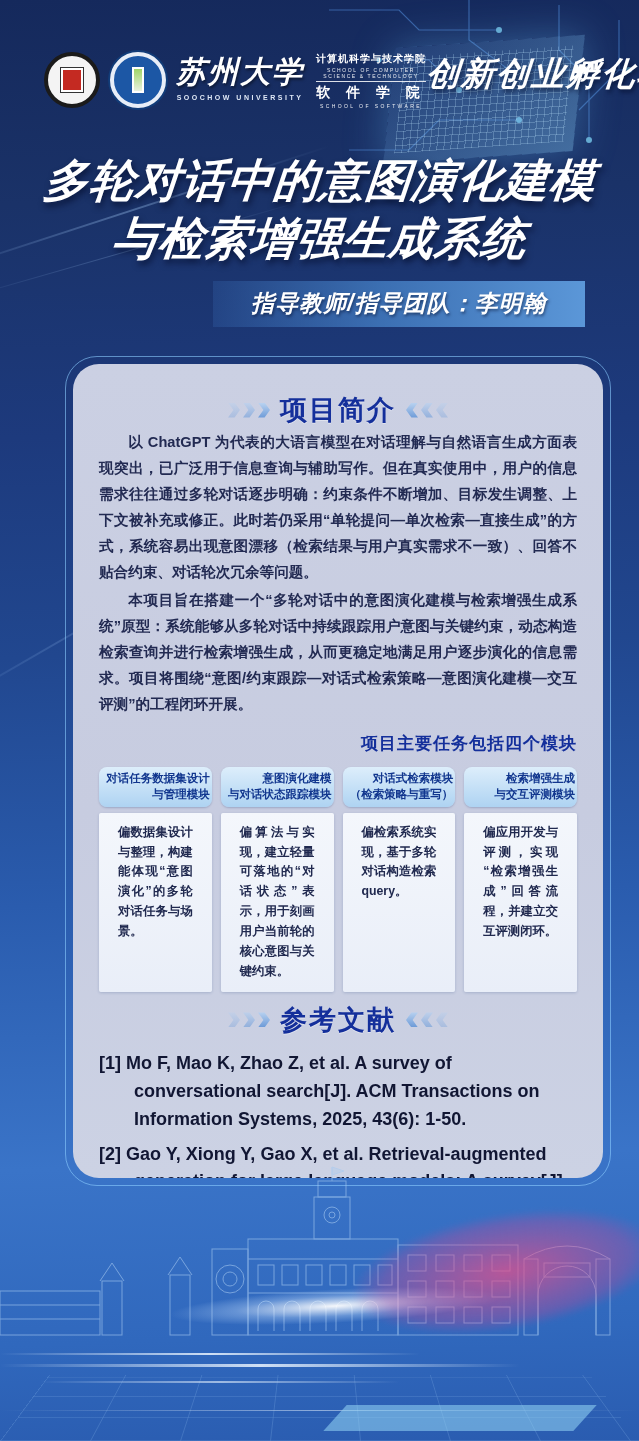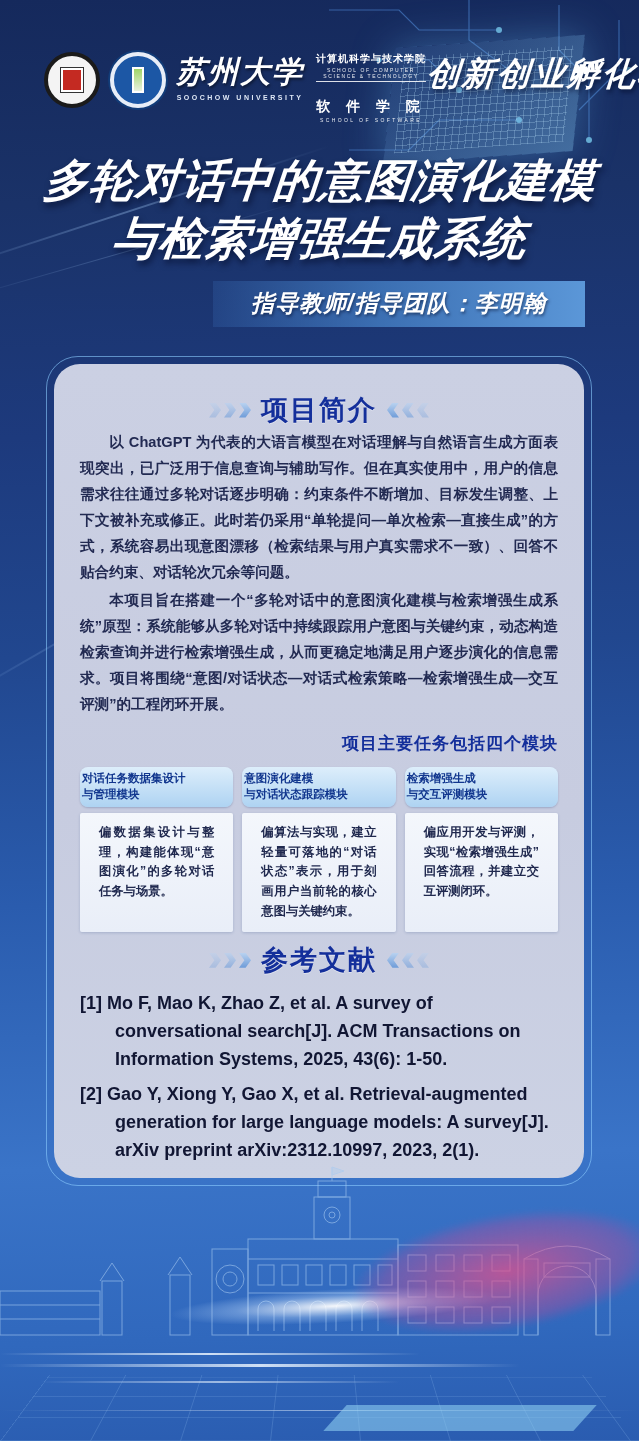--- a/index.html
+++ b/index.html
@@ -32,42 +32,42 @@
   .seal-1{ background:#f4f4f4; border:4px solid #1b1b1b; }
   .seal-1 .inner{ width:22px; height:24px; background:#c42a22; border:2px solid #fff; outline:1px solid #333; }
   .seal-2{ background:#1c57a5; border:4px solid #e8eef8; box-shadow:0 0 0 2px #123c78; }
   .seal-2 .inner{ width:12px; height:26px; background:linear-gradient(#9fd468,#e9f2e0); border:2px solid #fff; }
   .uni-block{ margin-right:12px; text-align:center; }
   .uni-name{ color:#fff; font-size:30px; font-weight:900; font-style:italic; letter-spacing:2px; text-shadow:1px 2px 3px rgba(0,0,0,.5); white-space:nowrap; }
   .uni-en{ color:#dfe8f6; font-size:7px; letter-spacing:2.5px; font-weight:700; margin-top:1px; }
   .school-block{ color:#fff; text-align:center; }
   .school-line1{ font-size:10px; font-weight:900; letter-spacing:1px; white-space:nowrap; }
   .school-en1{ font-size:5px; letter-spacing:1.6px; opacity:.9; margin:1px 0 2px; }
-  .school-line2{ font-size:14px; font-weight:900; letter-spacing:6px; border-top:1px solid rgba(255,255,255,.85); padding-top:16px; white-space:nowrap; }
+  .school-line2{ font-size:14px; font-weight:900; letter-spacing:6px; border-top:1px solid rgba(255,255,255,.85); padding-top:2px; white-space:nowrap; }
   .school-en2{ font-size:5px; letter-spacing:2.4px; opacity:.9; margin-top:1px; }
   .program-title{
     margin-left:auto; color:#fff; font-size:33px; font-weight:900; font-style:italic;
     letter-spacing:2px; white-space:nowrap; text-shadow:2px 3px 4px rgba(0,10,40,.6);
     transform:skewX(-4deg);
   }
   
   .title-wrap{ position:absolute; top:152px; left:0; width:100%; text-align:center; }
   .title-line{
     color:#ffffff; font-size:45px; font-weight:900; font-style:italic; letter-spacing:1px;
     line-height:1.28; text-shadow:2px 4px 6px rgba(0,8,35,.65); transform:skewX(-5deg);
   }
   .advisor-band{
     position:absolute; top:281px; right:54px; width:372px; padding:7px 14px 8px;
     background:linear-gradient(90deg,rgba(58,110,185,.25) 0%,rgba(70,130,200,.75) 45%,#5b97d8 100%);
     text-align:center;
   }
   .advisor-text{ color:#fff; font-size:23px; font-weight:700; font-style:italic; letter-spacing:1px; white-space:nowrap; text-shadow:1px 2px 3px rgba(0,10,40,.5); }
   
   .card-outline{
-    position:absolute; left:46px; top:356px; width:546px; height:830px;
+    position:absolute; left:65px; top:356px; width:546px; height:830px;
     border:1px solid rgba(140,205,255,.6); border-radius:32px; padding:7px;
   }
   .card{
     width:100%; height:100%; background:linear-gradient(180deg,#cbd0e3 0%,#c7cce0 55%,#ccd2e4 100%);
     border-radius:26px; padding:18px 26px 0; overflow:hidden;
   }
   .sec-head{ display:flex; align-items:center; justify-content:center; gap:10px; margin-top:10px; }
   .sec-title{ color:#142f9b; font-size:27px; font-weight:900; letter-spacing:2px; text-shadow:0 1px 0 rgba(255,255,255,.4); }
   .chev{ display:flex; gap:3px; }
   .chev i{ display:block; width:12px; height:15px; clip-path:polygon(0 0,55% 0,100% 50%,55% 100%,0 100%,45% 50%); background:linear-gradient(180deg,#b9d2f0,#6d9bd8); }
@@ -77,21 +77,21 @@
   .intro-para{
     color:#222a52; font-size:14.6px; font-weight:700; line-height:1.78; text-align:justify;
     text-indent:2em; margin-top:2px;
   }
   .tasks-subtitle{ text-align:right; color:#142f9b; font-size:17px; font-weight:900; letter-spacing:1px; margin-top:14px; }
   .modules{ display:flex; gap:9px; margin-top:12px; }
   .module{ flex:1 1 0; display:flex; flex-direction:column; gap:6px; }
   .module-head{
     background:linear-gradient(180deg,#ddeefb 0%,#aed3f2 100%);
     border-radius:8px; min-height:40px; display:flex; flex-direction:column; justify-content:center;
-    color:#11368e; font-size:11.5px; font-weight:900; text-align:left; line-height:1.35; padding:4px 2px;
+    color:#11368e; font-size:11.5px; font-weight:900; text-align:right; line-height:1.35; padding:4px 2px;
     box-shadow:0 1px 2px rgba(30,60,120,.25);
   }
   .module-body{
     background:linear-gradient(180deg,#f4f7fc,#e9eef8);
     border-radius:2px; padding:10px 19px; flex:1;
     color:#20294f; font-size:12.3px; font-weight:700; line-height:1.62; text-align:justify;
     box-shadow:0 1px 3px rgba(30,60,120,.2); min-height:118px;
   }
   .refs{ margin-top:12px; }
   .ref-item{
@@ -195,40 +195,47 @@
             <i></i>
           </span>
         <span class="sec-title">项目简介</span>
         <span class="chev right">
             <i></i>
             <i></i>
             <i></i>
           </span>
       </div>
       <p class="intro-para">以 ChatGPT 为代表的大语言模型在对话理解与自然语言生成方面表现突出，已广泛用于信息查询与辅助写作。但在真实使用中，用户的信息需求往往通过多轮对话逐步明确：约束条件不断增加、目标发生调整、上下文被补充或修正。此时若仍采用“单轮提问—单次检索—直接生成”的方式，系统容易出现意图漂移（检索结果与用户真实需求不一致）、回答不贴合约束、对话轮次冗余等问题。</p>
-      <p class="intro-para">本项目旨在搭建一个“多轮对话中的意图演化建模与检索增强生成系统”原型：系统能够从多轮对话中持续跟踪用户意图与关键约束，动态构造检索查询并进行检索增强生成，从而更稳定地满足用户逐步演化的信息需求。项目将围绕“意图/对话状态—对话式检索策略—检索增强生成—交互评测”的工程闭环开展。</p>
+      <p class="intro-para">本项目旨在搭建一个“多轮对话中的意图演化建模与检索增强生成系统”原型：系统能够从多轮对话中持续跟踪用户意图与关键约束，动态构造检索查询并进行检索增强生成，从而更稳定地满足用户逐步演化的信息需求。项目将围绕“意图/约束跟踪—对话式检索策略—意图演化建模—交互评测”的工程闭环开展。</p>
 
       <div class="tasks-subtitle">项目主要任务包括四个模块</div>
       <div class="modules">
         <div class="module">
           <div class="module-head">
             <span>对话任务数据集设计</span>
             <span>与管理模块</span>
           </div>
           <div class="module-body">偏数据集设计与整理，构建能体现“意图演化”的多轮对话任务与场景。</div>
         </div>
         <div class="module">
           <div class="module-head">
             <span>意图演化建模</span>
             <span>与对话状态跟踪模块</span>
           </div>
           <div class="module-body">偏算法与实现，建立轻量可落地的“对话状态”表示，用于刻画用户当前轮的核心意图与关键约束。</div>
         </div>
         <div class="module">
           <div class="module-head">
+            <span>对话式检索模块</span>
+            <span>（检索策略与重写）</span>
+          </div>
+          <div class="module-body">偏检索系统实现，基于多轮对话构造检索query。</div>
+        </div>
+        <div class="module">
+          <div class="module-head">
             <span>检索增强生成</span>
             <span>与交互评测模块</span>
           </div>
           <div class="module-body">偏应用开发与评测，实现“检索增强生成”回答流程，并建立交互评测闭环。</div>
         </div>
       </div>
 
       <div class="sec-head" style="margin-top:10px;">
         <span class="chev left">
             <i></i>

